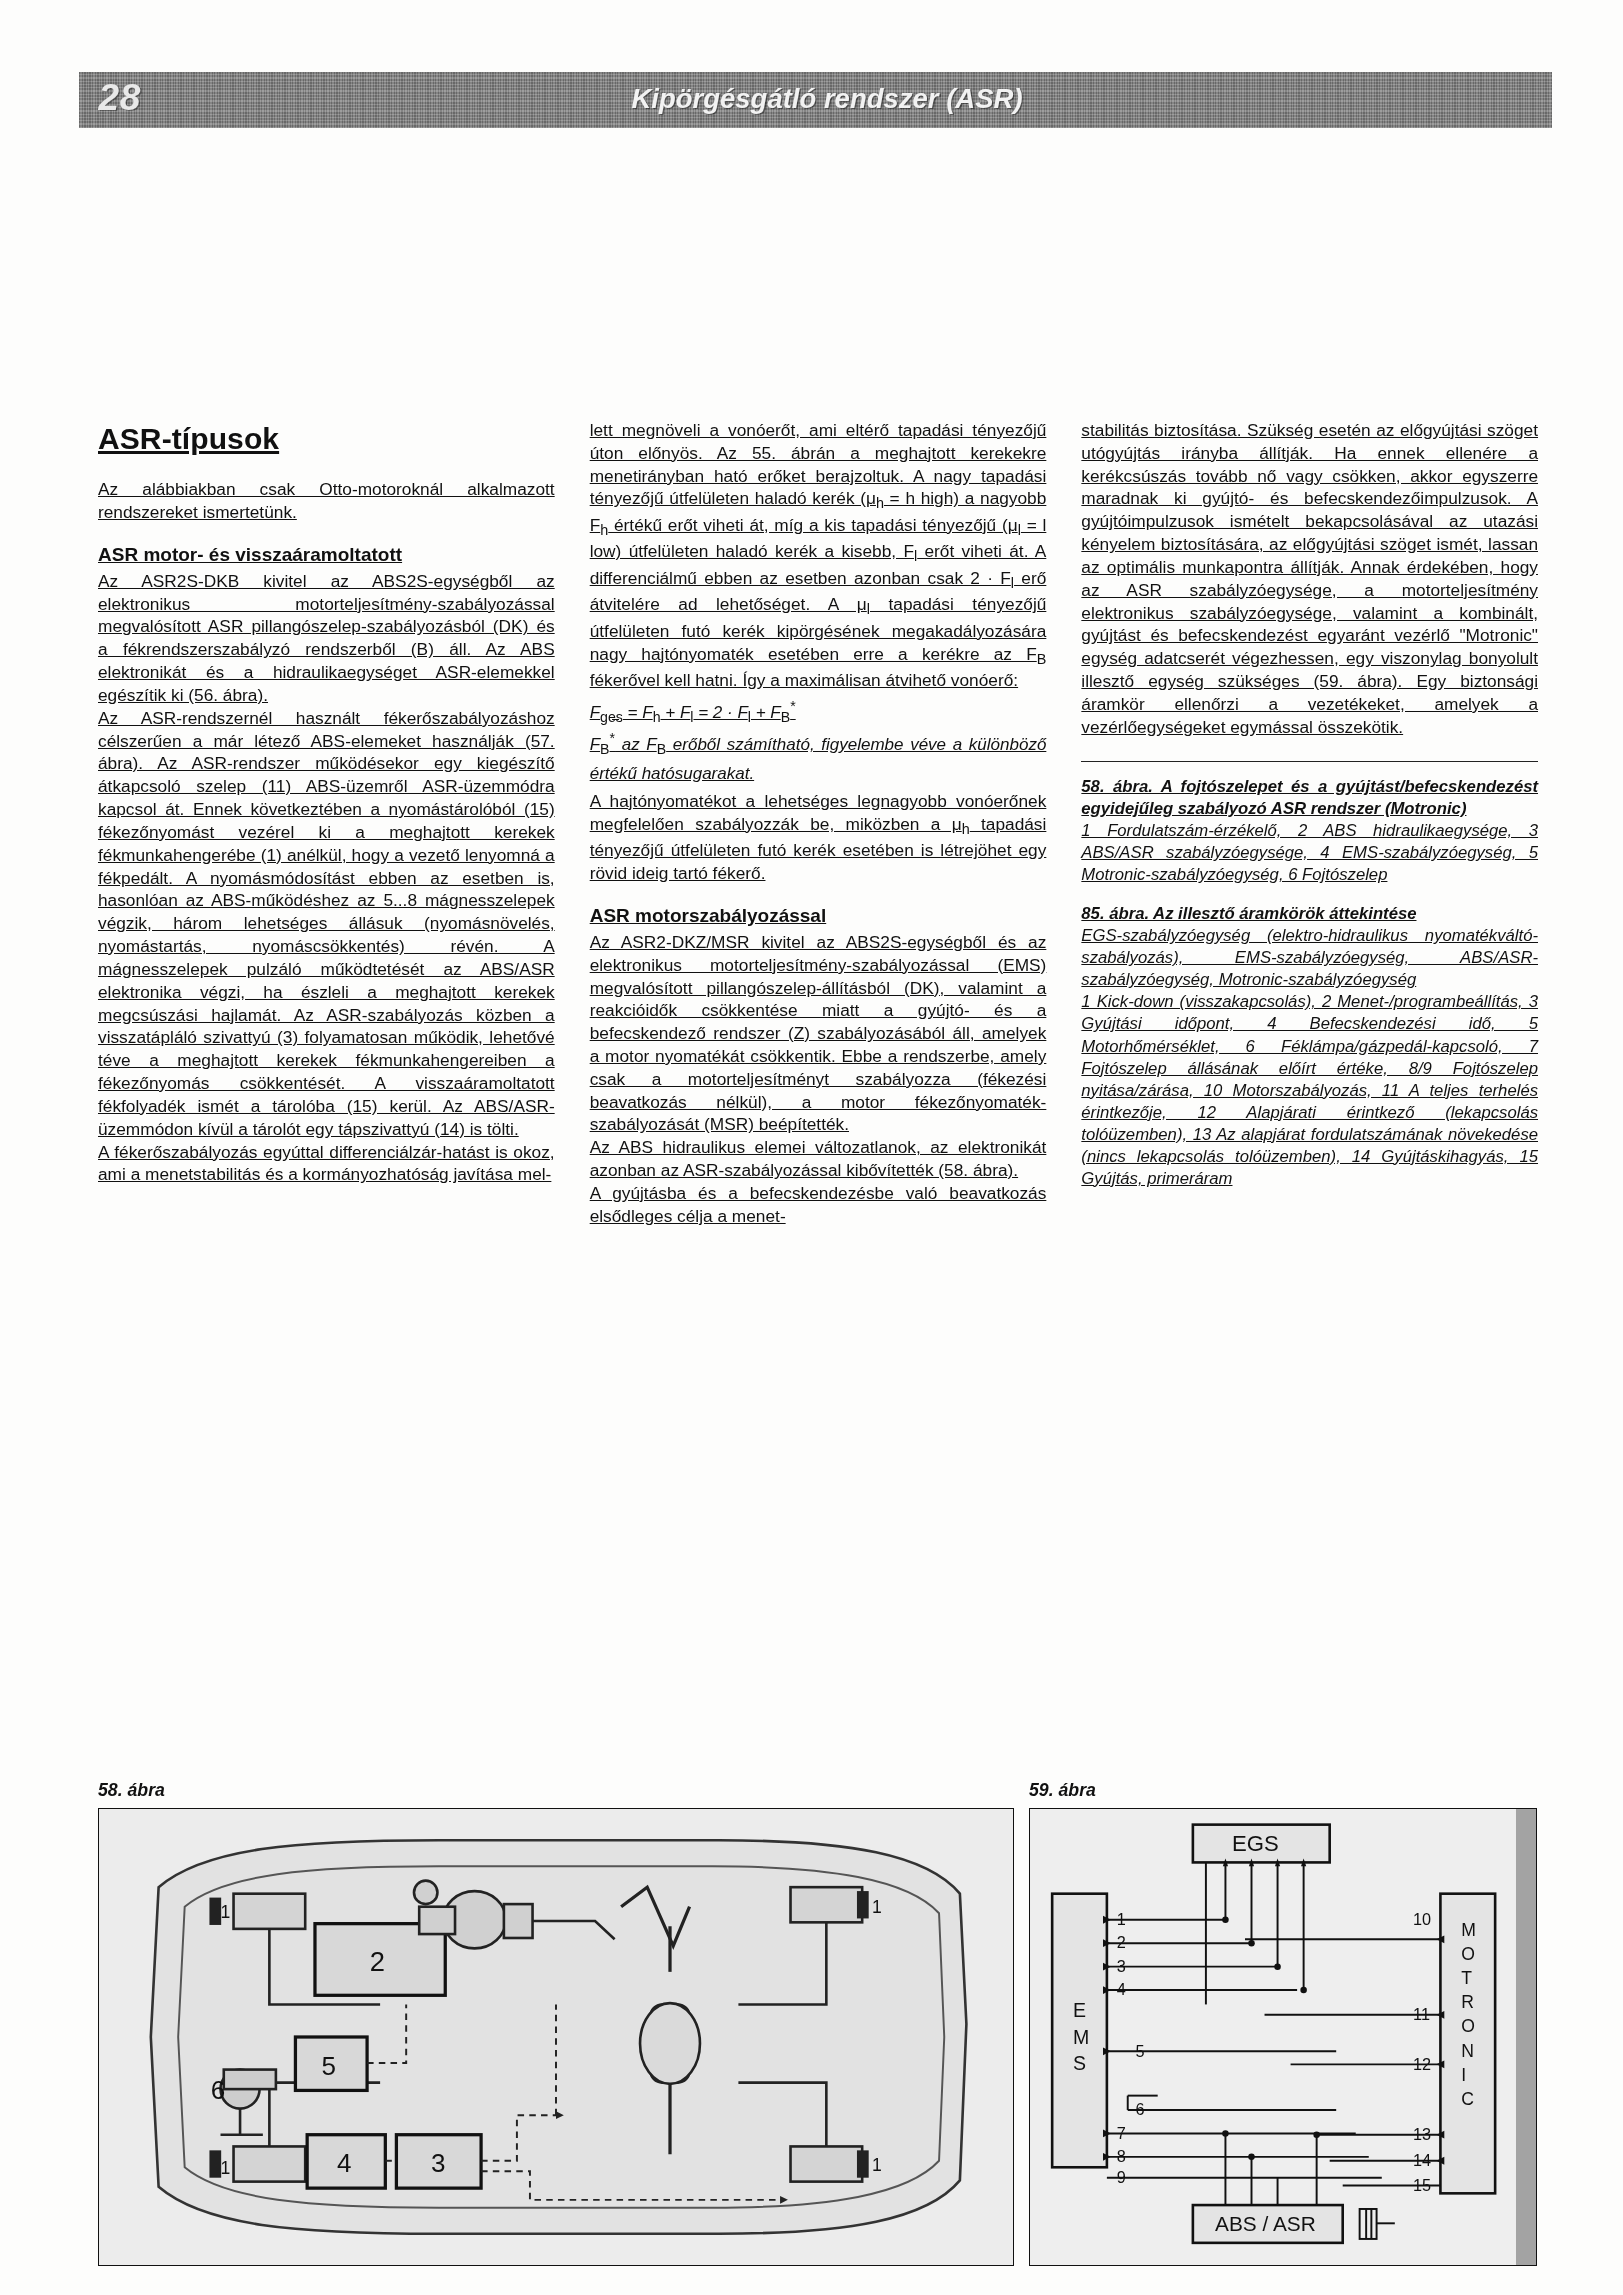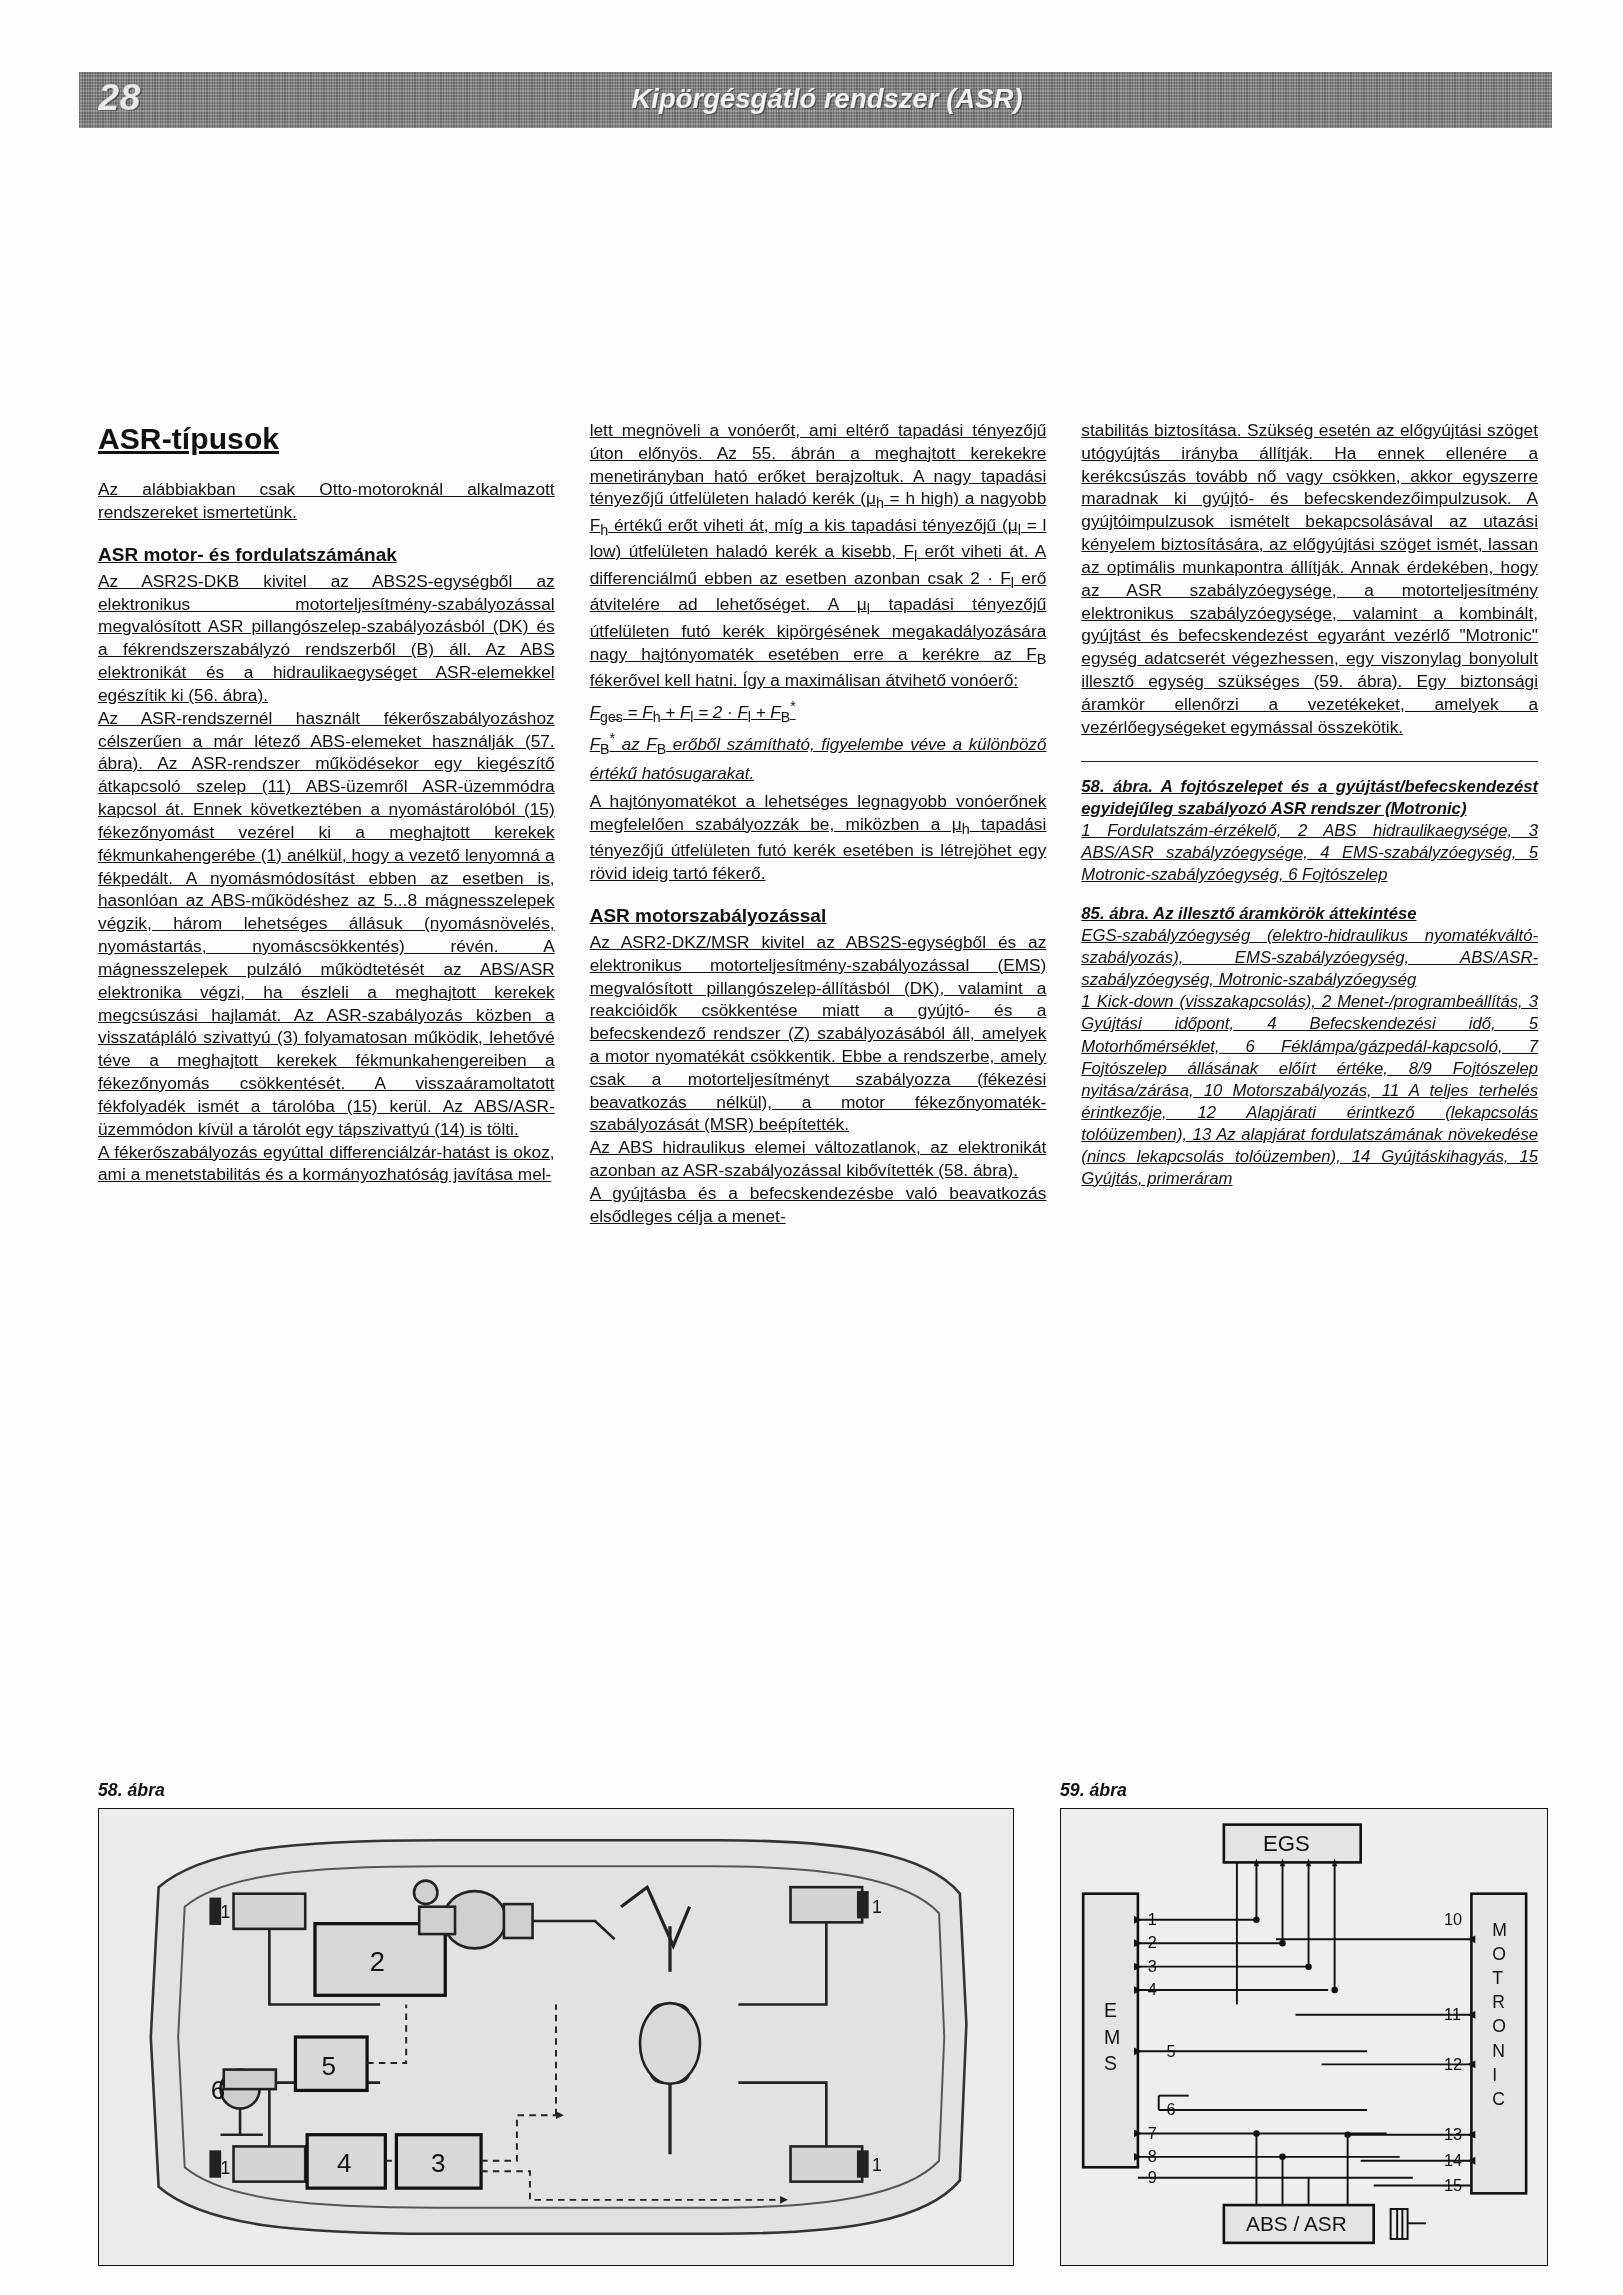--- a/index.html
+++ b/index.html
@@ -126,21 +126,21 @@
     width: 100%;
   }
 
   
   .figs {
     position: absolute;
     left: 98px;
     top: 1780px;
     width: 1440px;
     display: flex;
-    gap: 46px;
+    gap: 15px;
   }
   .fig-label {
     font-size: 17.7px;
     font-weight: bold;
     font-style: italic;
     margin-bottom: 6.5px;
   }
   .fig-box {
     border: 1.3px solid #111;
     background: #ececec;
@@ -161,21 +161,21 @@
   <div class="header-band">
     <span class="page-number">28</span>
     <span class="header-title">Kipörgésgátló rendszer (ASR)</span>
   </div>
 
   <div class="columns">
 
     <div class="col">
       <h1 class="section-title">ASR-típusok</h1>
       <p>Az alábbiakban csak Otto-motoroknál alkalmazott rendszereket ismertetünk.</p>
-      <h2 class="sub-title">ASR motor- és fordulatszámának</h2>
+      <h2 class="sub-title">ASR motor- és visszaáramoltatott</h2>
       <p>Az ASR2S-DKB kivitel az ABS2S-egységből az elektronikus motorteljesítmény-szabályozással megvalósított ASR pillangószelep-szabályozásból (DK) és a fékrendszerszabályzó rendszerből (B) áll. Az ABS elektronikát és a hidraulikaegységet ASR-elemekkel egészítik ki (56. ábra).</p>
       <p>Az ASR-rendszernél használt fékerőszabályozáshoz célszerűen a már létező ABS-elemeket használják (57. ábra). Az ASR-rendszer működésekor egy kiegészítő átkapcsoló szelep (11) ABS-üzemről ASR-üzemmódra kapcsol át. Ennek következtében a nyomástárolóból (15) fékezőnyomást vezérel ki a meghajtott kerekek fékmunkahengerébe (1) anélkül, hogy a vezető lenyomná a fékpedált. A nyomásmódosítást ebben az esetben is, hasonlóan az ABS-működéshez az 5...8 mágnesszelepek végzik, három lehetséges állásuk (nyomásnövelés, nyomástartás, nyomáscsökkentés) révén. A mágnesszelepek pulzáló működtetését az ABS/ASR elektronika végzi, ha észleli a meghajtott kerekek megcsúszási hajlamát. Az ASR-szabályozás közben a visszatápláló szivattyú (3) folyamatosan működik, lehetővé téve a meghajtott kerekek fékmunkahengereiben a fékezőnyomás csökkentését. A visszaáramoltatott fékfolyadék ismét a tárolóba (15) kerül. Az ABS/ASR-üzemmódon kívül a tárolót egy tápszivattyú (14) is tölti.</p>
       <p>A fékerőszabályozás egyúttal differenciálzár-hatást is okoz, ami a menetstabilitás és a kormányozhatóság javítása mel-</p>
     </div>
 
     <div class="col">
       <p><span>lett megnöveli a vonóerőt, ami eltérő tapadási tényezőjű úton előnyös. Az 55. ábrán a meghajtott kerekekre menetirányban ható erőket berajzoltuk. A nagy tapadási tényezőjű útfelületen haladó kerék (μ</span><sub>h</sub><span> = h high) a nagyobb F</span><sub>h</sub><span> értékű erőt viheti át, míg a kis tapadási tényezőjű (μ</span><sub>l</sub><span> = l low) útfelületen haladó kerék a kisebb, F</span><sub>l</sub><span> erőt viheti át. A differenciálmű ebben az esetben azonban csak 2 · F</span><sub>l</sub><span> erő átvitelére ad lehetőséget. A μ</span><sub>l</sub><span> tapadási tényezőjű útfelületen futó kerék kipörgésének megakadályozására nagy hajtónyomaték esetében erre a kerékre az F</span><sub>B</sub><span> fékerővel kell hatni. Így a maximálisan átvihető vonóerő:</span></p>
 
       <div class="formula">
         <div>

